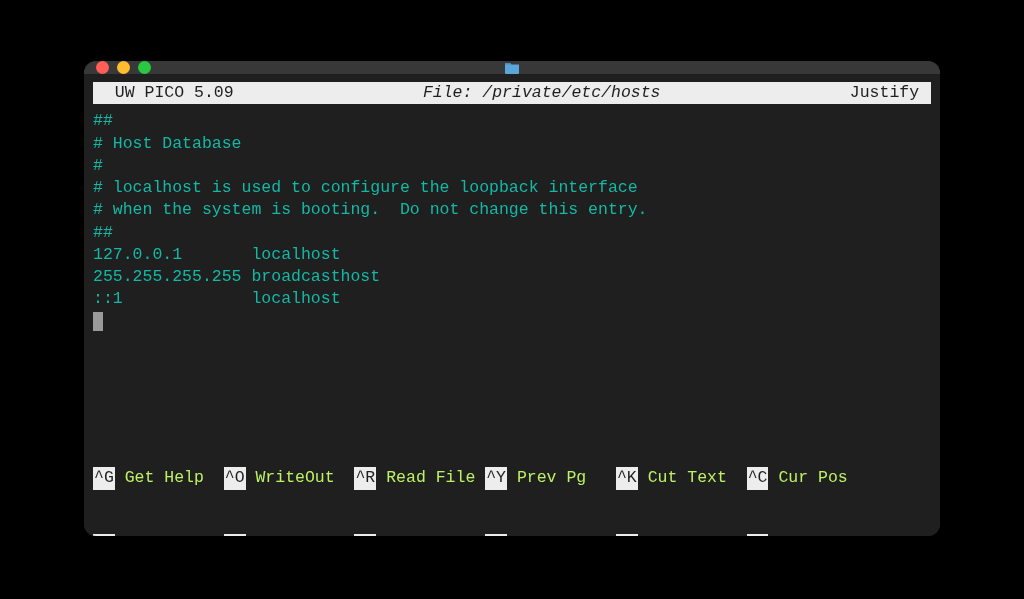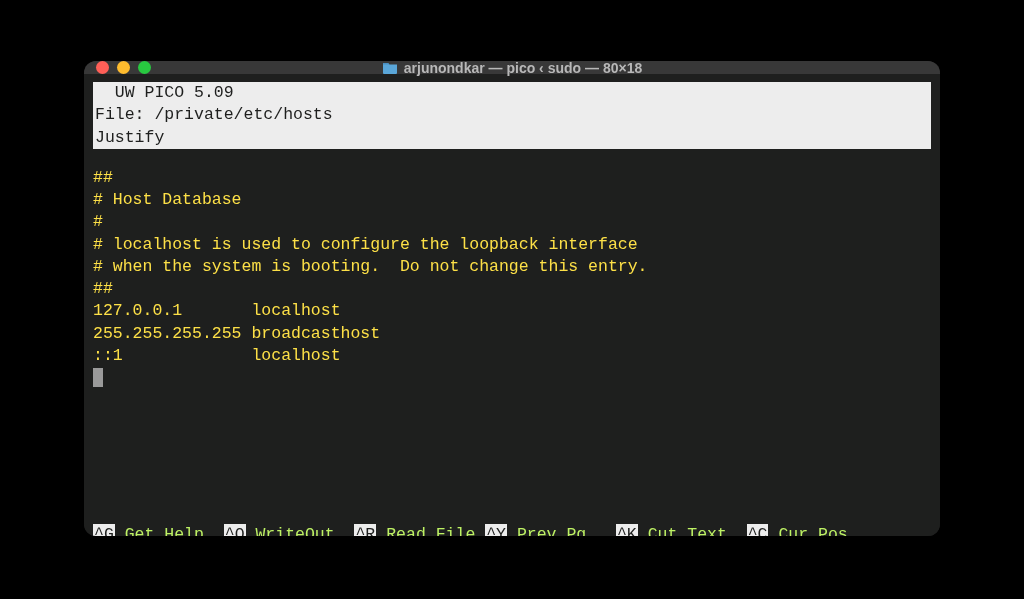--- a/index.html
+++ b/index.html
@@ -69,35 +69,36 @@
       color: #ededed;
       font-size: 16.5px;
       line-height: 1.35;
     }
     .header-bar {
       background: #ededed;
       color: #1e1f1e;
       display: flex;
       padding: 0 2px;
       white-space: pre;
-      flex-direction: column;
     }
     .header-bar .left {
       flex: 0 0 auto;
     }
     .header-bar .center {
       flex: 1;
+      text-align: center;
+      font-style: italic;
     }
     .header-bar .right {
       flex: 0 0 auto;
     }
     .editor-content {
       white-space: pre;
-      margin-top: 18px;
-      color: #fde047;
+      margin-top: 6px;
+      color: #14b8a6;
     }
     .cursor-block {
       display: inline-block;
       width: 10px;
       height: 19px;
       background: #9a9a9a;
       vertical-align: text-bottom;
     }
     .spacer {
       height: 90px;
@@ -131,21 +132,20 @@
       <div class="tl yellow"></div>
       <div class="tl green"></div>
     </div>
     <div class="title-text">
       <span class="folder-icon">
         <svg width="16" height="13" viewBox="0 0 16 13">
           <path d="M1 2 h5 l1.5 1.5 H15 v8.5 a1 1 0 0 1 -1 1 H2 a1 1 0 0 1 -1 -1 Z" fill="#5aa6d8"></path>
           <path d="M1 2 h5 l1.5 1.5 H1 Z" fill="#4a90c2"></path>
         </svg>
       </span>
-      <span>arjunondkar — pico ‹ sudo — 80×18</span>
     </div>
   </div>
   <div class="terminal-body">
     <div class="header-bar">
       <span class="left">  UW PICO 5.09</span>
       <span class="center">File: /private/etc/hosts</span>
       <span class="right">Justify </span>
     </div>
     <div class="editor-content"><span>##</span>
 <span># Host Database</span>

